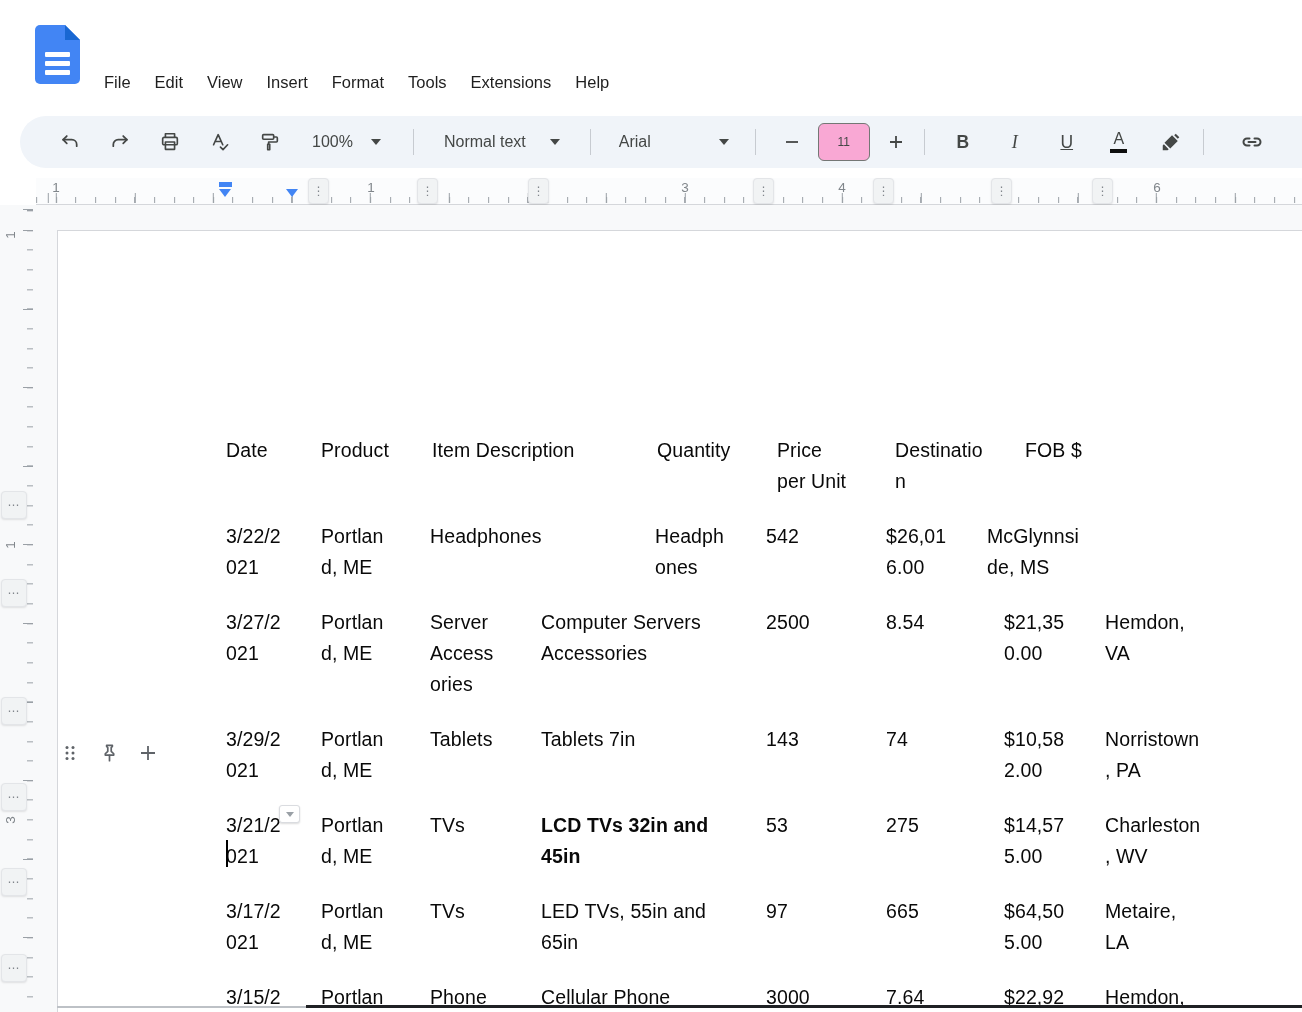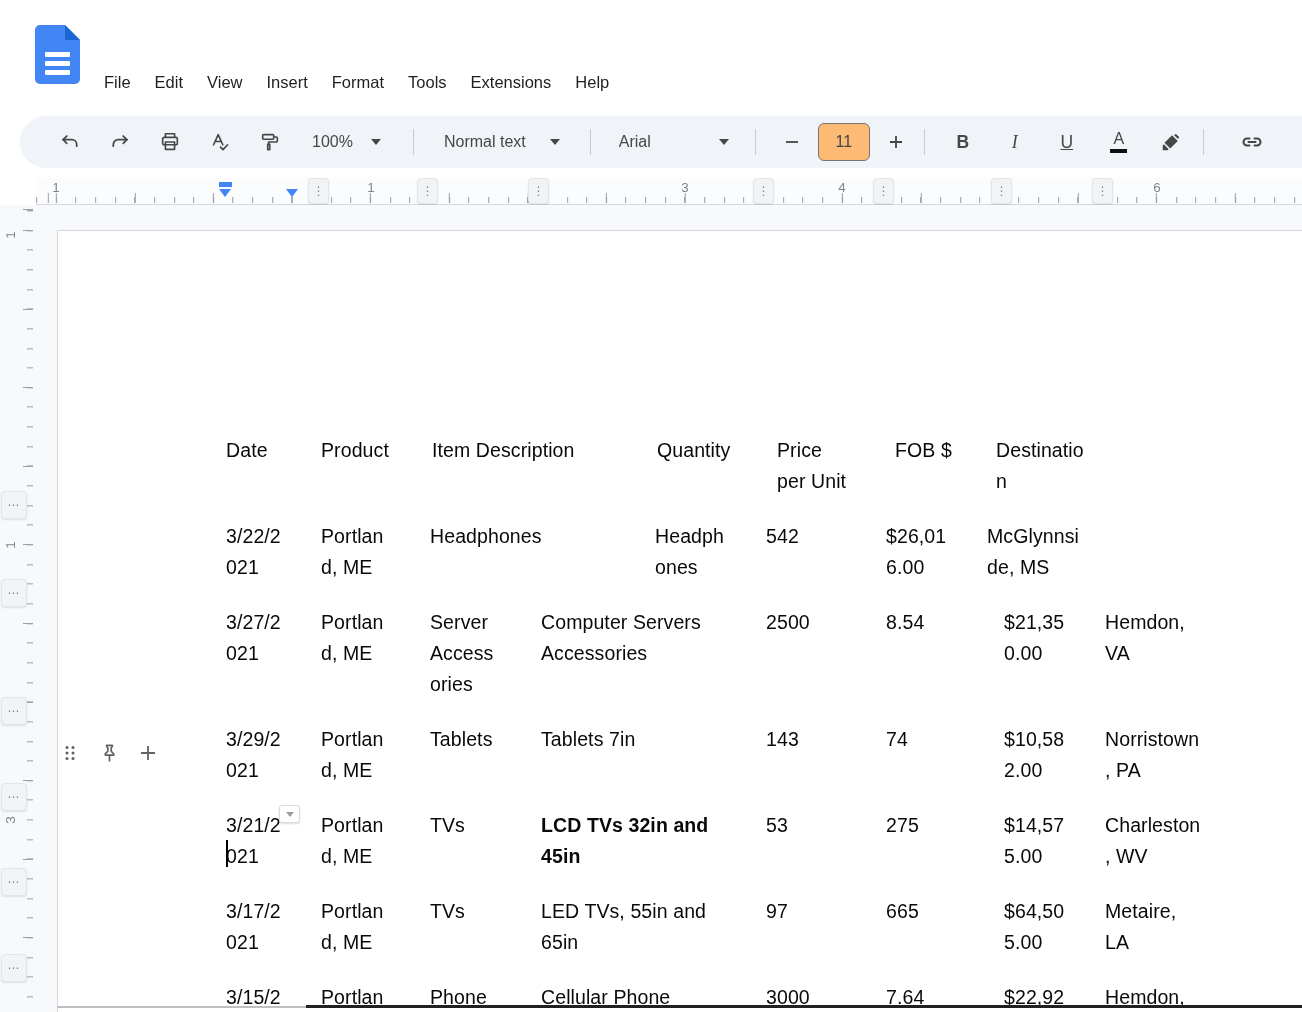--- a/index.html
+++ b/index.html
@@ -30,22 +30,22 @@
   .tool-divider { width:1px; height:26px; background:#c7cbd1; margin:0 14px; flex:0 0 auto; }
   .dd { display:flex; align-items:center; cursor:pointer; color:#444746; font-size:16px; flex:0 0 auto; }
   .caret-down { width:0; height:0; border-left:5px solid transparent; border-right:5px solid transparent;
                 border-top:6px solid #444746; flex:0 0 auto; }
   .zoom-dd { padding:0 18px 0 16px; margin-left:8px; }
   .zoom-dd .caret-down { margin-left:18px; }
   .style-dd { padding:0 16px; }
   .style-dd .caret-down { margin-left:24px; }
   .font-dd { padding:0 14px; }
   .font-dd .caret-down { margin-left:68px; }
-  .size-box { width:52px; height:38px; border:1px solid #747775; border-radius:6px; background:#fdba74;
-              display:flex; align-items:center; justify-content:center; font-size:16px; color:#444746;
+  .size-box { width:52px; height:38px; border:1px solid #747775; border-radius:6px; background:#f9a8d4;
+              display:flex; align-items:center; justify-content:center; font-size:12px; color:#444746;
               margin-left:8px; cursor:text; flex:0 0 auto; }
   .chr { font-size:17.5px; color:#444746; }
   .b-chr { font-weight:700; }
   .i-chr { font-style:italic; font-family:"Liberation Serif", serif; font-size:18px; }
   .u-chr { text-decoration:underline; }
   .a-wrap { display:flex; flex-direction:column; align-items:center; line-height:1; }
   .a-bar { width:17px; height:3.5px; background:#0e0e0e; margin-top:2px; }
 
   
   .hruler { position:absolute; left:36px; right:0; top:178px; height:27px; background:#fbfcfd;
@@ -258,23 +258,23 @@
 <div class="canvas">
   <div class="page">
     <div class="doc-table">
         <div class="trow">
           <div class="tcell" style="width: 95px;">Date</div>
           <div class="tcell" style="width: 111px;">Product</div>
           <div class="tcell" style="width: 225px;">Item Description</div>
           <div class="tcell" style="width: 120px;">Quantity</div>
           <div class="tcell" style="width: 118px;">Price
 per Unit</div>
-          <div class="tcell" style="width: 101px;">FOB $</div>
           <div class="tcell" style="width: 130px;">Destinatio
 n</div>
+          <div class="tcell" style="width: 101px;">FOB $</div>
         </div>
         <div class="trow">
           <div class="tcell" style="width: 95px;">3/22/2
 021</div>
           <div class="tcell" style="width: 109px;">Portlan
 d, ME</div>
           <div class="tcell" style="width: 225px;">Headphones</div>
           <div class="tcell" style="width: 111px;">Headph
 ones</div>
           <div class="tcell" style="width: 120px;">542</div>

